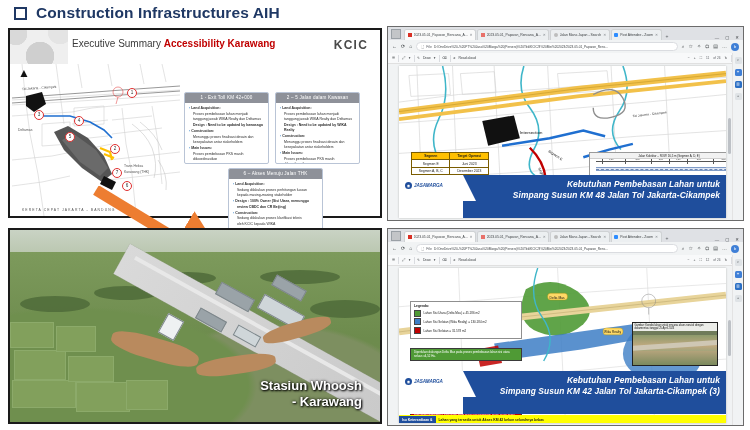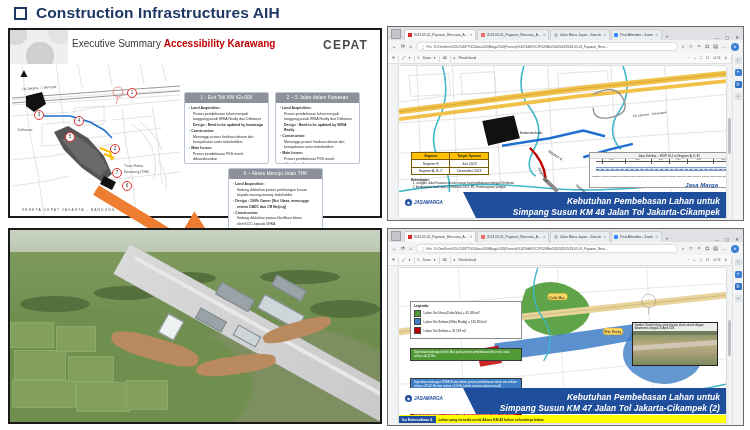--- a/index.html
+++ b/index.html
@@ -173,21 +173,21 @@
   .rail-btn { width:7px; height:7px; border-radius:1.5px; background:#dfe3e6; font-size:3.6px; color:#3c4043; text-align:center; line-height:7px;}
   .rail-btn.b1 { background:#3f7fd6; color:#fff; }
   .rail-btn.b2 { background:#2b6fc4; color:#fff; }
   .pdf-scrollbar {
     position:absolute; right:1.5px; top:54px; width:3px; height:36px;
     background:#bdc1c6; border-radius:2px;
   }
 
   
   .jm-banner {
-    position:absolute; left:0; right:0; bottom:0; height:26px;
+    position:absolute; left:0; right:0; bottom:0; height:43px;
     background:#1f4e9c; overflow:hidden;
   }
   .jm-banner .wedge {
     position:absolute; left:0; top:0; width:64px; height:100%;
     background:#fff;
   }
   .jm-banner .wedge:after {
     content:""; position:absolute; right:-13px; top:0;
     border-left:13px solid #fff;
     border-top:26px solid transparent;
@@ -355,21 +355,21 @@
 
 <div class="slide-title-row">
   <div class="bullet-square"></div>
   <div class="slide-title">Construction Infrastructures AIH</div>
 </div>
 
 <div class="panel panel-tl">
   <div class="es-head">
     <div class="es-watermark"></div>
     <div class="es-title"><span>Executive Summary </span><b>Accessibility Karawang</b></div>
-    <div class="es-logo">CEPAT</div>
+    <div class="es-logo">KCIC</div>
   </div>
 
   <div class="map-wrap">
     <svg class="map-svg" width="168" height="152" viewBox="0 0 168 152">
       <rect width="168" height="152" fill="#ffffff"></rect>
       <g stroke="#d0d0d0" stroke-width=".6" fill="none">
         <path d="M0 36 L168 26"></path>
           <path d="M0 41 L168 31"></path>
         <path d="M0 52 L60 48 L80 44 L120 40 L168 36"></path>
         <path d="M10 0 L14 40 L18 70 L26 110 L32 152"></path>
@@ -740,20 +740,24 @@
     <div class="rail-line"></div>
     <div class="bld" style="left:206px; top:60px;  width:38px; height:14px; transform:rotate(29deg);"></div>
     <div class="bld light" style="left:248px; top:74px; width:46px; height:16px; transform:rotate(29deg);"></div>
     <div class="bld" style="left:186px; top:84px;  width:30px; height:12px; transform:rotate(29deg);"></div>
     <div class="bld white" style="left:152px; top:86px; width:18px; height:22px; transform:rotate(29deg);"></div>
     <div class="bld light" style="left:224px; top:100px; width:26px; height:12px; transform:rotate(29deg);"></div>
     <div class="bld" style="left:262px; top:52px;  width:34px; height:12px; transform:rotate(29deg);"></div>
     <div class="dirt" style="left:100px; top:108px; width:90px; height:22px; transform:rotate(16deg);"></div>
     <div class="dirt" style="left:186px; top:126px; width:80px; height:18px; transform:rotate(-8deg);"></div>
     <div class="dirt" style="left:252px; top:92px;  width:70px; height:16px; transform:rotate(-16deg);"></div>
+    <div class="photo-label">
+      <div>Stasiun Whoosh</div>
+      <div>- Karawang</div>
+    </div>
   </div>
 </div>
 
 <div class="panel panel-br">
   <div class="bw">
     <div class="bw-tabstrip">
       <div class="bw-sysicon"></div>
       <div class="bw-tab active">
         <span class="fav fav-pdf"></span>
         <span class="tl">2023.05.01_Paparan_Rencana_A...</span>
@@ -893,21 +897,21 @@
         </div>
 
         <div class="jm-banner" style="bottom:9px;">
           <div class="wedge"></div>
           <div class="jm-logo">
             <span class="dot">◉</span>
             <span class="tx">JASAMARGA</span>
           </div>
           <div class="jm-title">
             <div>Kebutuhan Pembebasan Lahan untuk</div>
-            <div class="l2">Simpang Susun KM 47 Jalan Tol Jakarta-Cikampek (2)</div>
+            <div class="l2">Simpang Susun KM 42 Jalan Tol Jakarta-Cikampek (3)</div>
           </div>
         </div>
 
         <div class="yellow-bar">
           <span class="blue-chip">Isu Ketersediaan &amp;</span>
           <span class="yb-tx">Lahan yang tersedia untuk Akses KM 42 belum seluruhnya bebas</span>
         </div>
       </div>
       <div class="pdf-scrollbar"></div>
     </div>

